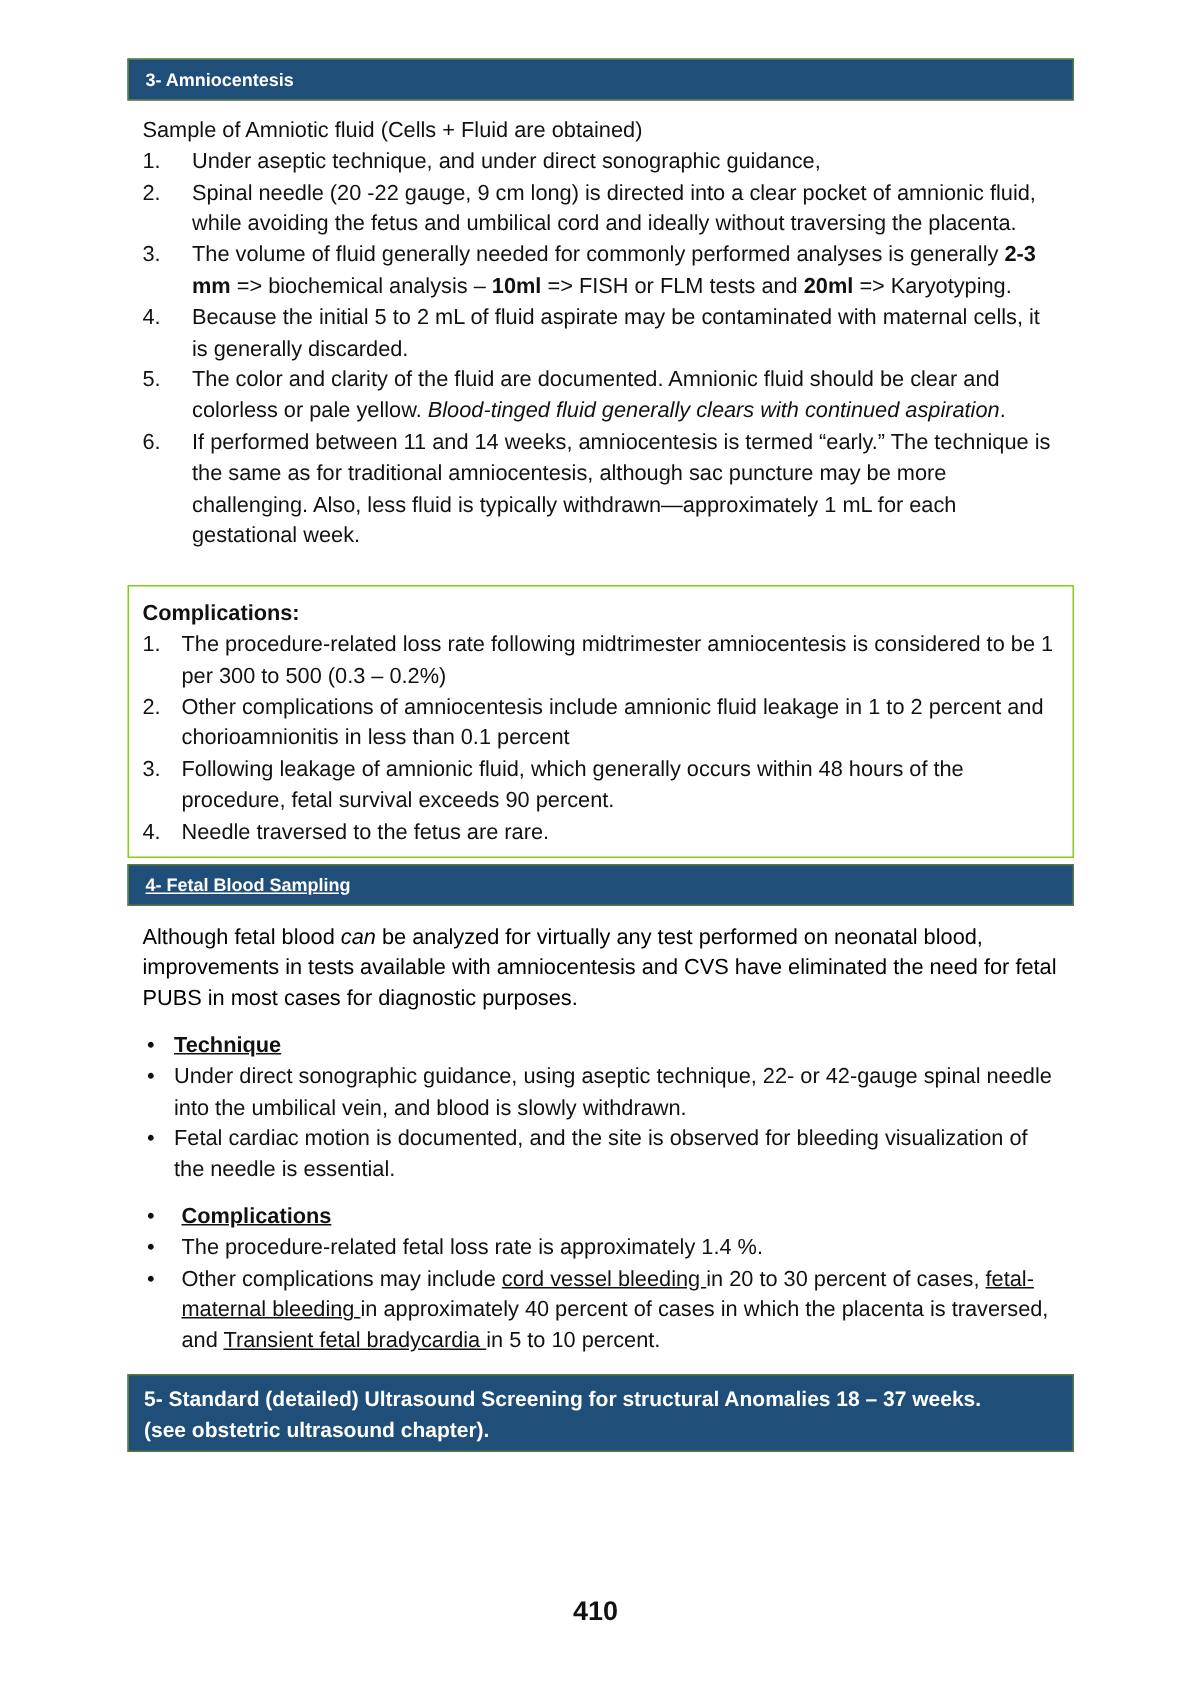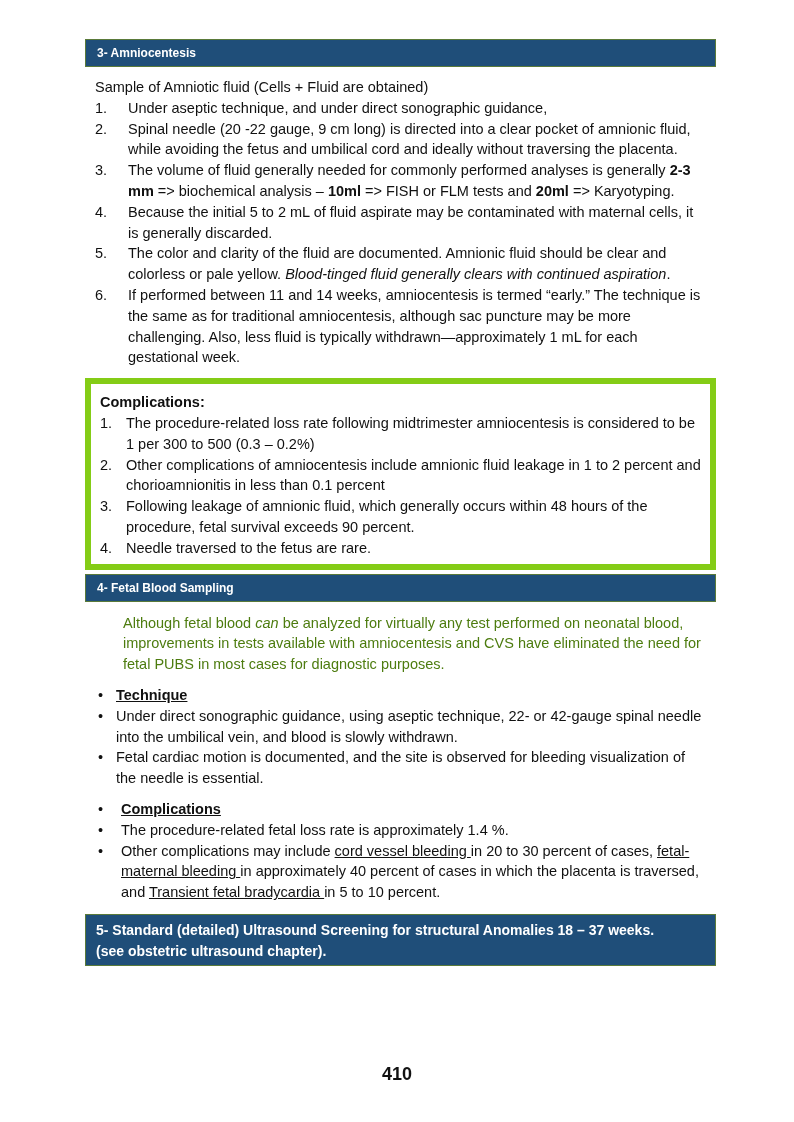--- a/index.html
+++ b/index.html
@@ -5,23 +5,23 @@
   html, body { margin:0; padding:0; background:#ffffff; }
   body { width:794px; height:1122px; position:relative; font-family:"Liberation Sans", sans-serif; color:#111; }
   .page { position:absolute; left:85px; top:39px; width:631px; }
   .hdr { background:#1f4e79; color:#fff; font-weight:bold; font-size:12px; padding:0 11px; height:28px; display:flex; align-items:center; border:1px solid #5a7a3a; box-sizing:border-box; }
   .hdr.two { height:52px; font-size:14px; line-height:21px; padding:0 10px; }
   .body-text { font-size:14.5px; line-height:20.8px; }
   .sec1 { padding:10px 10px 0 10px; }
   ol.num { margin:0; padding:0; list-style:none; }
   ol.num li { position:relative; padding-left:33px; }
   ol.num li .n { position:absolute; left:0; top:0; }
-  .compbox { border:6px solid #84cc16; margin-top:10px; padding:8px 9px 5px 9px; }
+  .compbox { border:1px solid #84cc16; margin-top:22px; padding:8px 9px 5px 9px; }
   .compbox ol.num li { padding-left:26px; }
-  .orange { color:#4d7c0f;margin-left:28px; }
+  .orange { color:#000000; }
   .sec2 { padding:9px 10px 0 10px; }
   ul.bul { margin:0; padding:0; list-style:none; }
   ul.bul li { position:relative; padding-left:21px; }
   ul.bul li .b { position:absolute; left:3px; top:0; }
   .u { text-decoration:underline; }
   .pagenum { position:absolute; top:1064px; left:0; width:794px; text-align:center; font-weight:bold; font-size:18px; }
 </style>
 </head>
 <body>
 
@@ -46,21 +46,21 @@
   <div class="compbox body-text">
     <div style="font-weight:bold;">Complications:</div>
     <ol class="num">
       <li><span class="n">1.</span><span>The procedure-related loss rate following midtrimester amniocentesis is considered to be 1 per 300 to 500 (0.3 – 0.2%)</span></li>
       <li><span class="n">2.</span><span>Other complications of amniocentesis include amnionic fluid leakage in 1 to 2 percent and chorioamnionitis in less than 0.1 percent</span></li>
       <li><span class="n">3.</span><span>Following leakage of amnionic fluid, which generally occurs within 48 hours of the procedure, fetal survival exceeds 90 percent.</span></li>
       <li><span class="n">4.</span><span>Needle traversed to the fetus are rare.</span></li>
     </ol>
   </div>
 
-  <div class="hdr" style="margin-top:4px;">
+  <div class="hdr" style="margin-top:4px;text-decoration:underline;">
     <span>4- Fetal Blood Sampling</span>
   </div>
 
   <div class="sec2 body-text">
     <div class="orange" style="margin-top:2px;"><span>Although fetal blood </span><i>can</i><span> be analyzed for virtually any test performed on neonatal blood, improvements in tests available with amniocentesis and CVS have eliminated the need for fetal PUBS in most cases for diagnostic purposes.</span></div>
 
     <ul class="bul" style="margin-top:10px;">
       <li><span class="b">•</span><b class="u">Technique</b></li>
       <li><span class="b">•</span><span>Under direct sonographic guidance, using aseptic technique, 22- or 42-gauge spinal needle into the umbilical vein, and blood is slowly withdrawn.</span></li>
       <li><span class="b">•</span><span>Fetal cardiac motion is documented, and the site is observed for bleeding visualization of the needle is essential.</span></li>

